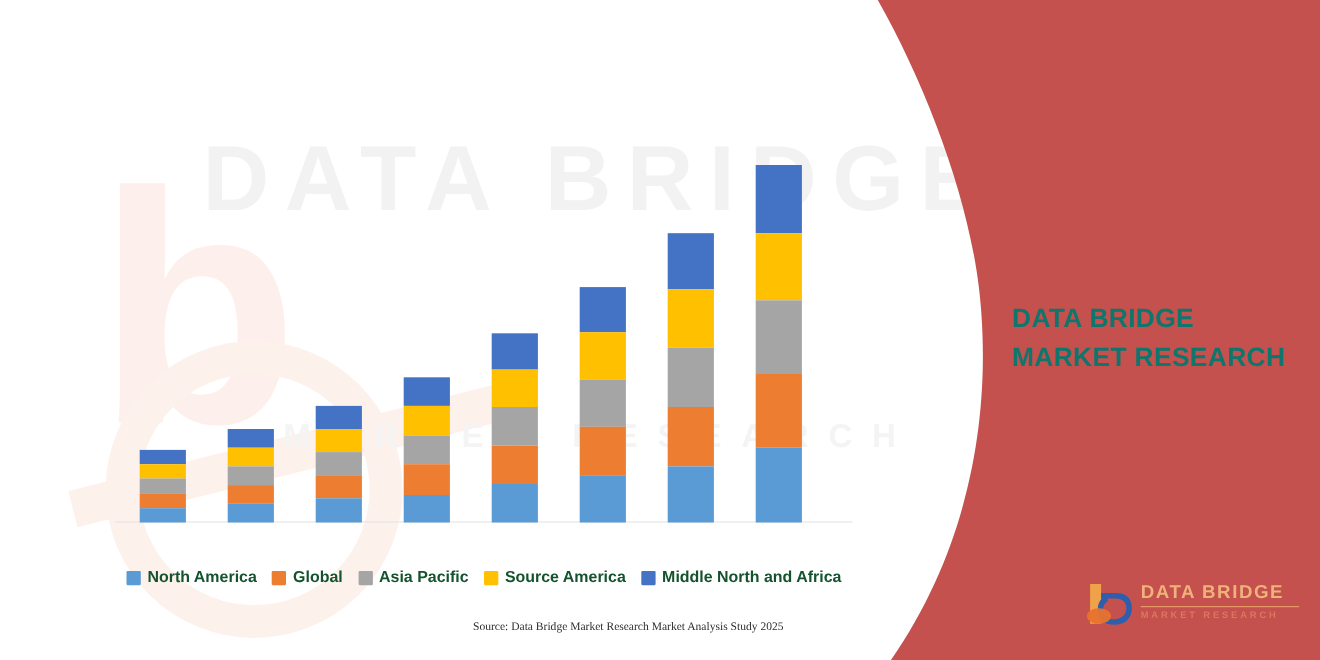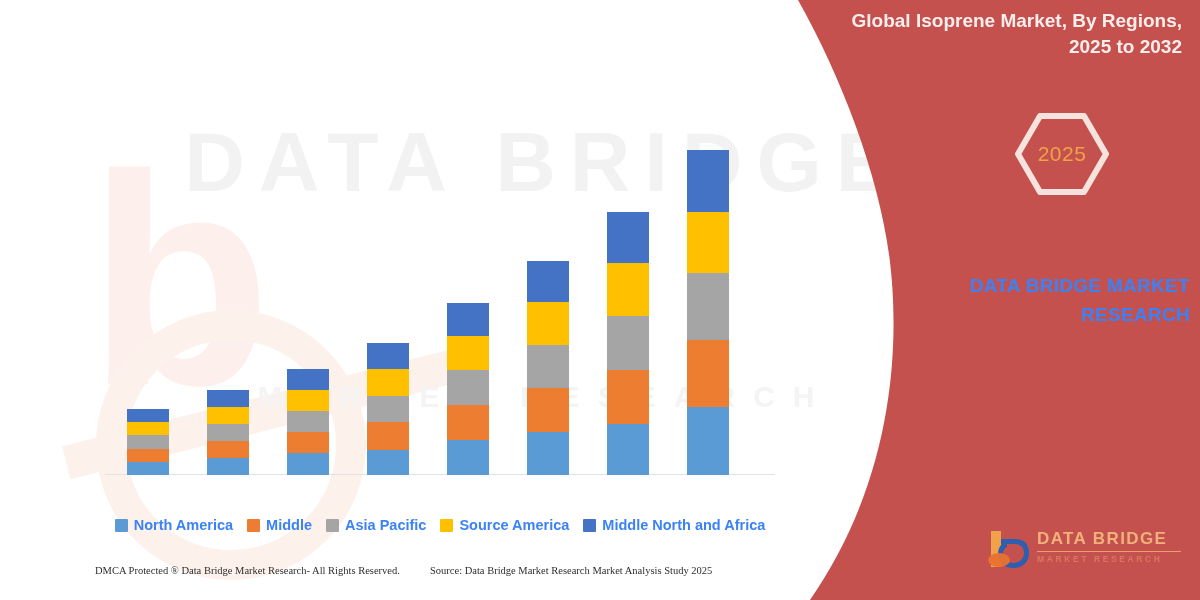--- a/index.html
+++ b/index.html
@@ -53,22 +53,22 @@
   .hex{position:absolute;width:96px;height:84px;}
   .hex svg{display:block;overflow:visible;}
   .hex .hexlabel{
     position:absolute;inset:0;display:flex;align-items:center;justify-content:center;
     color:#f0a24a;font-size:21px;font-weight:400;letter-spacing:.5px;
   }
   #hex-2025{left:84px;top:0px;}
   #hex-2032{left:16px;top:36px;}
 
   .brandtxt{
-    position:absolute;left:920px;top:272px;width:270px;text-align:right;
-    color:#3b82f6;font-size:19px;font-weight:600;line-height:1.5;letter-spacing:.3px;
+    position:absolute;left:920px;top:272px;width:270px;text-align:left;
+    color:#0f766e;font-size:24px;font-weight:600;line-height:1.5;letter-spacing:.3px;
   }
 
   .logo{position:absolute;left:985px;top:525px;width:200px;height:50px;}
   .logo .mark{position:absolute;left:0;top:2px;width:46px;height:44px;}
   .logo .ltext{position:absolute;left:52px;top:4px;width:150px;}
   .logo .l1{color:#f0b27a;font-size:17px;font-weight:600;letter-spacing:1.4px;line-height:1.15;}
   .logo .lrule{width:144px;height:1px;background:#e9a06a;margin:2px 0 2px 0;}
   .logo .l2{color:#d9775f;font-size:8.5px;font-weight:600;letter-spacing:2.6px;}
 
   
@@ -86,21 +86,21 @@
   }
   .seg{width:100%;}
 
   
   .legend{
     position:absolute;left:95px;top:512px;width:690px;height:26px;
     display:flex;align-items:center;justify-content:center;gap:14px;
   }
   .lgitem{display:flex;align-items:center;gap:6px;}
   .lgswatch{width:13px;height:13px;border-radius:1px;display:block;}
-  .lglabel{font-size:14.5px;font-weight:700;color:#3b82f6;white-space:nowrap;}
+  .lglabel{font-size:14.5px;font-weight:700;color:#14532d;white-space:nowrap;}
 
   
   .footer{position:absolute;left:0;top:565px;width:810px;height:26px;}
   .ft-left{position:absolute;left:95px;top:0;font-size:10.5px;color:#2e2e2e;font-family:"Liberation Serif", serif;}
   .ft-right{position:absolute;left:430px;top:0;font-size:10.5px;color:#2e2e2e;font-family:"Liberation Serif", serif;}
 </style>
 </head>
 <body>
 
 <div class="stage">
@@ -177,56 +177,48 @@
 
   </div>
 
   <div class="legend" id="legend">
       <div class="lgitem">
         <span class="lgswatch" style="background: rgb(91, 155, 213);"></span>
         <span class="lglabel">North America</span>
       </div>
       <div class="lgitem">
         <span class="lgswatch" style="background: rgb(237, 125, 49);"></span>
-        <span class="lglabel">Middle</span>
+        <span class="lglabel">Global</span>
       </div>
       <div class="lgitem">
         <span class="lgswatch" style="background: rgb(165, 165, 165);"></span>
         <span class="lglabel">Asia Pacific</span>
       </div>
       <div class="lgitem">
         <span class="lgswatch" style="background: rgb(255, 192, 0);"></span>
         <span class="lglabel">Source America</span>
       </div>
       <div class="lgitem">
         <span class="lgswatch" style="background: rgb(68, 114, 196);"></span>
         <span class="lglabel">Middle North and Africa</span>
       </div>
     </div>
 
   <div class="footer">
-    <div class="ft-left">DMCA Protected ® Data Bridge Market Research- All Rights Reserved.</div>
     <div class="ft-right">Source: Data Bridge Market Research Market Analysis Study 2025</div>
   </div>
 
   <div class="redpanel">
     <svg width="420" height="600" viewBox="0 0 420 600">
       <path d="M 18 0 L 420 0 L 420 600 L 30 600 C 120 470 118 330 110 262 C 100 178 62 78 18 0 Z" fill="#C4514E"></path>
     </svg>
   </div>
 
-  <div class="panel-title">Global  Isoprene Market, By Regions, 2025 to 2032</div>
 
   <div class="hexwrap">
-    <div class="hex" id="hex-2025">
-      <svg width="96" height="84" viewBox="0 0 96 84">
-        <polygon points="26,4 70,4 92,42 70,80 26,80 4,42" fill="none" stroke="#f6e3dd" stroke-width="6" stroke-linejoin="round"></polygon>
-      </svg>
-      <div class="hexlabel">2025</div>
-    </div>
   </div>
 
   <div class="brandtxt">DATA BRIDGE MARKET RESEARCH</div>
 
   <div class="logo">
     <svg class="mark" viewBox="0 0 46 44">
       <path d="M6 4 L16 4 L16 40 L6 40 Z" fill="#F0A24A"></path>
       <path d="M16 12 L30 12 C40 12 44 18 44 26 C44 35 38 41 28 41 C18 41 13 35 13 27 C13 21 16 16 22 14 L22 20 C19 21 18 24 18 27 C18 32 22 36 28 36 C34 36 39 32 39 26 C39 20 35 17 29 17 L16 17 Z" fill="#2E5FAE"></path>
       <ellipse cx="14" cy="33" rx="11" ry="7" fill="#E8722E" opacity="0.95"></ellipse>
     </svg>

